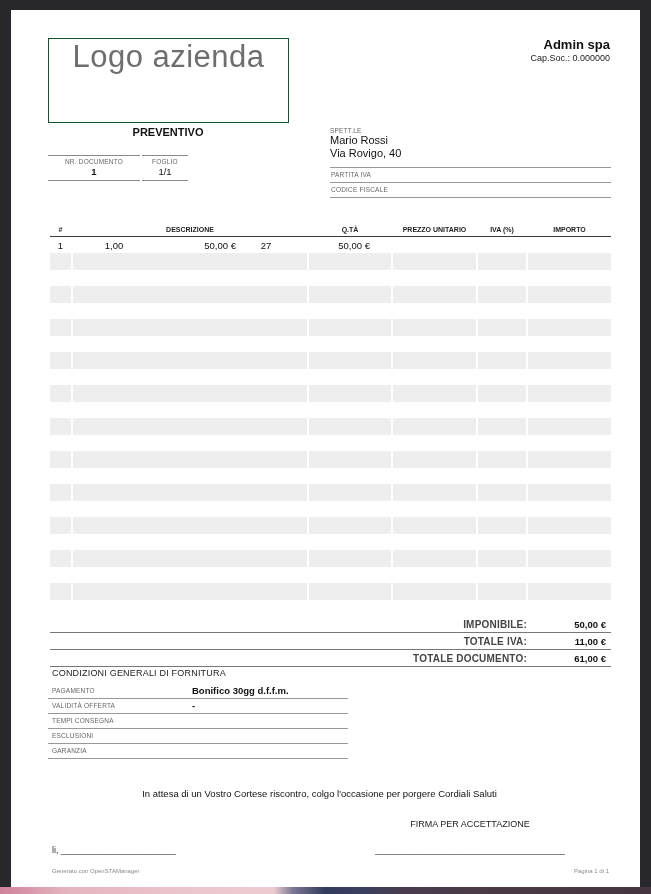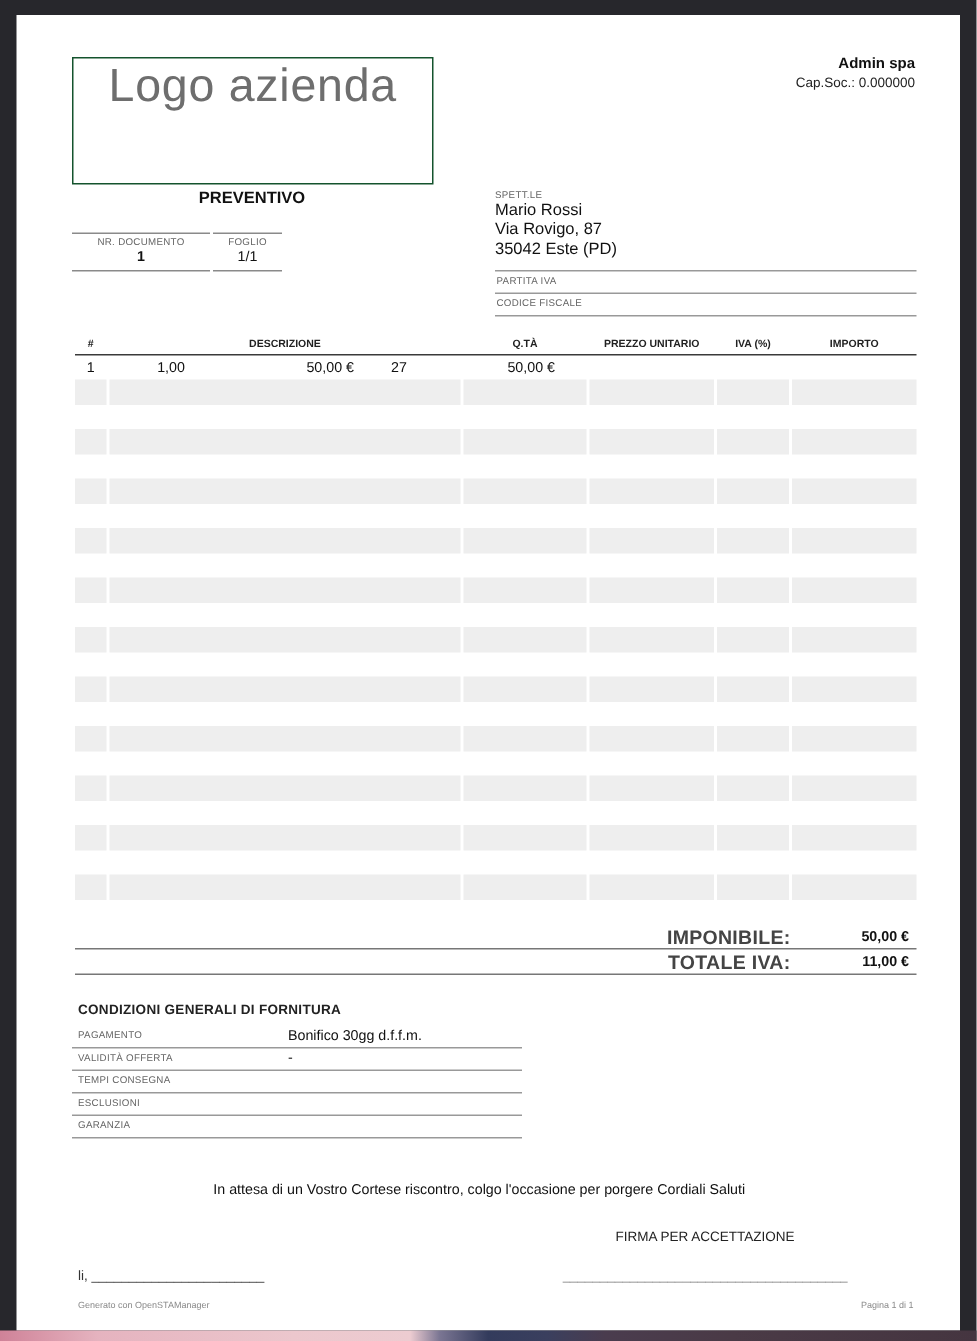--- a/index.html
+++ b/index.html
@@ -26,21 +26,21 @@
   
   .logo-box {
     position:absolute; left:37px; top:28px; width:241px; height:85px;
     border:1px solid #14532d;
     display:flex; align-items:flex-start; justify-content:center;
   }
   .logo-text { font-size:31px; color:#6e6e6e; letter-spacing:0.5px; }
   .company-block {
     position:absolute; right:30px; top:27px; text-align:right; line-height:1.25;
   }
-  .company-name { font-size:10px; font-weight:bold; color:#111; }
+  .company-name { font-size:13px; font-weight:bold; color:#111; }
   .company-capital { font-size:9px; color:#222; }
 
   
   .doc-title {
     position:absolute; left:37px; top:116px; width:240px;
     text-align:center; font-size:11px; font-weight:bold; color:#111;
   }
   .doc-table {
     position:absolute; left:37px; top:145px; width:240px;
     display:flex; gap:2px;
@@ -84,33 +84,33 @@
   .item-row .c6 { text-align:right; padding-right:5px; }
   .empty-rows { margin-top:0; }
   .empty-row { display:flex; gap:2px; height:17px; margin-bottom:16px; }
   .empty-row > div { background:#eeeeee; height:17px; }
 
   
   .total-row {
     display:flex; justify-content:flex-end; align-items:center;
     height:17px; border-bottom:1px solid #777;
   }
-  .total-label { font-size:13px; font-weight:bold; color:#444; letter-spacing:0.2px; }
+  .total-label { font-size:10px; font-weight:bold; color:#444; letter-spacing:0.2px; }
   .total-value { width:84px; text-align:right; padding-right:5px; font-size:9.5px; font-weight:bold; color:#111; }
 
   
   .conditions { position:absolute; left:37px; top:658px; width:300px; }
-  .conditions-title { font-size:9px; font-weight:bold; color:#222; padding-left:4px; letter-spacing:0.2px; }
+  .conditions-title { font-size:9px; font-weight:normal; color:#222; padding-left:4px; letter-spacing:0.2px; }
   .cond-rows { margin-top:6px; }
   .cond-row {
     display:flex; align-items:center;
     border-bottom:1px solid #999; min-height:15px; padding:1px 0 2px 0;
   }
   .cond-label { width:140px; padding-left:4px; font-size:6.5px; color:#666; letter-spacing:0.2px; }
-  .cond-value { flex:1; padding-left:4px; font-size:9.5px; color:#111; }
+  .cond-value { flex:1; padding-left:4px; font-size:9.5px; color:#111;font-weight:bold; }
 
   
   .closing-message {
     position:absolute; left:0; top:778px; width:617px;
     text-align:center; font-size:9.5px; color:#111;
   }
   .firma-label {
     position:absolute; left:364px; top:809px; width:190px;
     text-align:center; font-size:9px; color:#222;
   }
@@ -148,22 +148,21 @@
     </div>
     <div class="doc-field f3">
       <div class="doc-label">FOGLIO</div>
       <div class="doc-value">1/1</div>
     </div>
   </div>
 
   <div class="customer-block">
     <div class="customer-label">SPETT.LE</div>
     <div class="customer-line">Mario Rossi</div>
-    <div class="customer-line">Via Rovigo, 87</div>
-    <div class="customer-line">35042 Este (PD)</div>
+    <div class="customer-line">Via Rovigo, 40</div>
     <div class="kv-rows">
       <div class="kv-row first">PARTITA IVA</div>
       <div class="kv-row">CODICE FISCALE</div>
     </div>
   </div>
 
   <div class="items-table">
     <div class="items-header">
       <div class="c1">#</div>
       <div class="c2">DESCRIZIONE</div>
@@ -271,20 +270,24 @@
       </div>
 
     <div class="total-row">
       <div class="total-label">IMPONIBILE:</div>
       <div class="total-value">50,00 €</div>
     </div>
     <div class="total-row">
       <div class="total-label">TOTALE IVA:</div>
       <div class="total-value">11,00 €</div>
     </div>
+    <div class="total-row">
+      <div class="total-label">TOTALE DOCUMENTO:</div>
+      <div class="total-value">61,00 €</div>
+    </div>
   </div>
 
   <div class="conditions">
     <div class="conditions-title">CONDIZIONI GENERALI DI FORNITURA</div>
     <div class="cond-rows">
       <div class="cond-row">
         <div class="cond-label">PAGAMENTO</div>
         <div class="cond-value">Bonifico 30gg d.f.f.m.</div>
       </div>
       <div class="cond-row">

